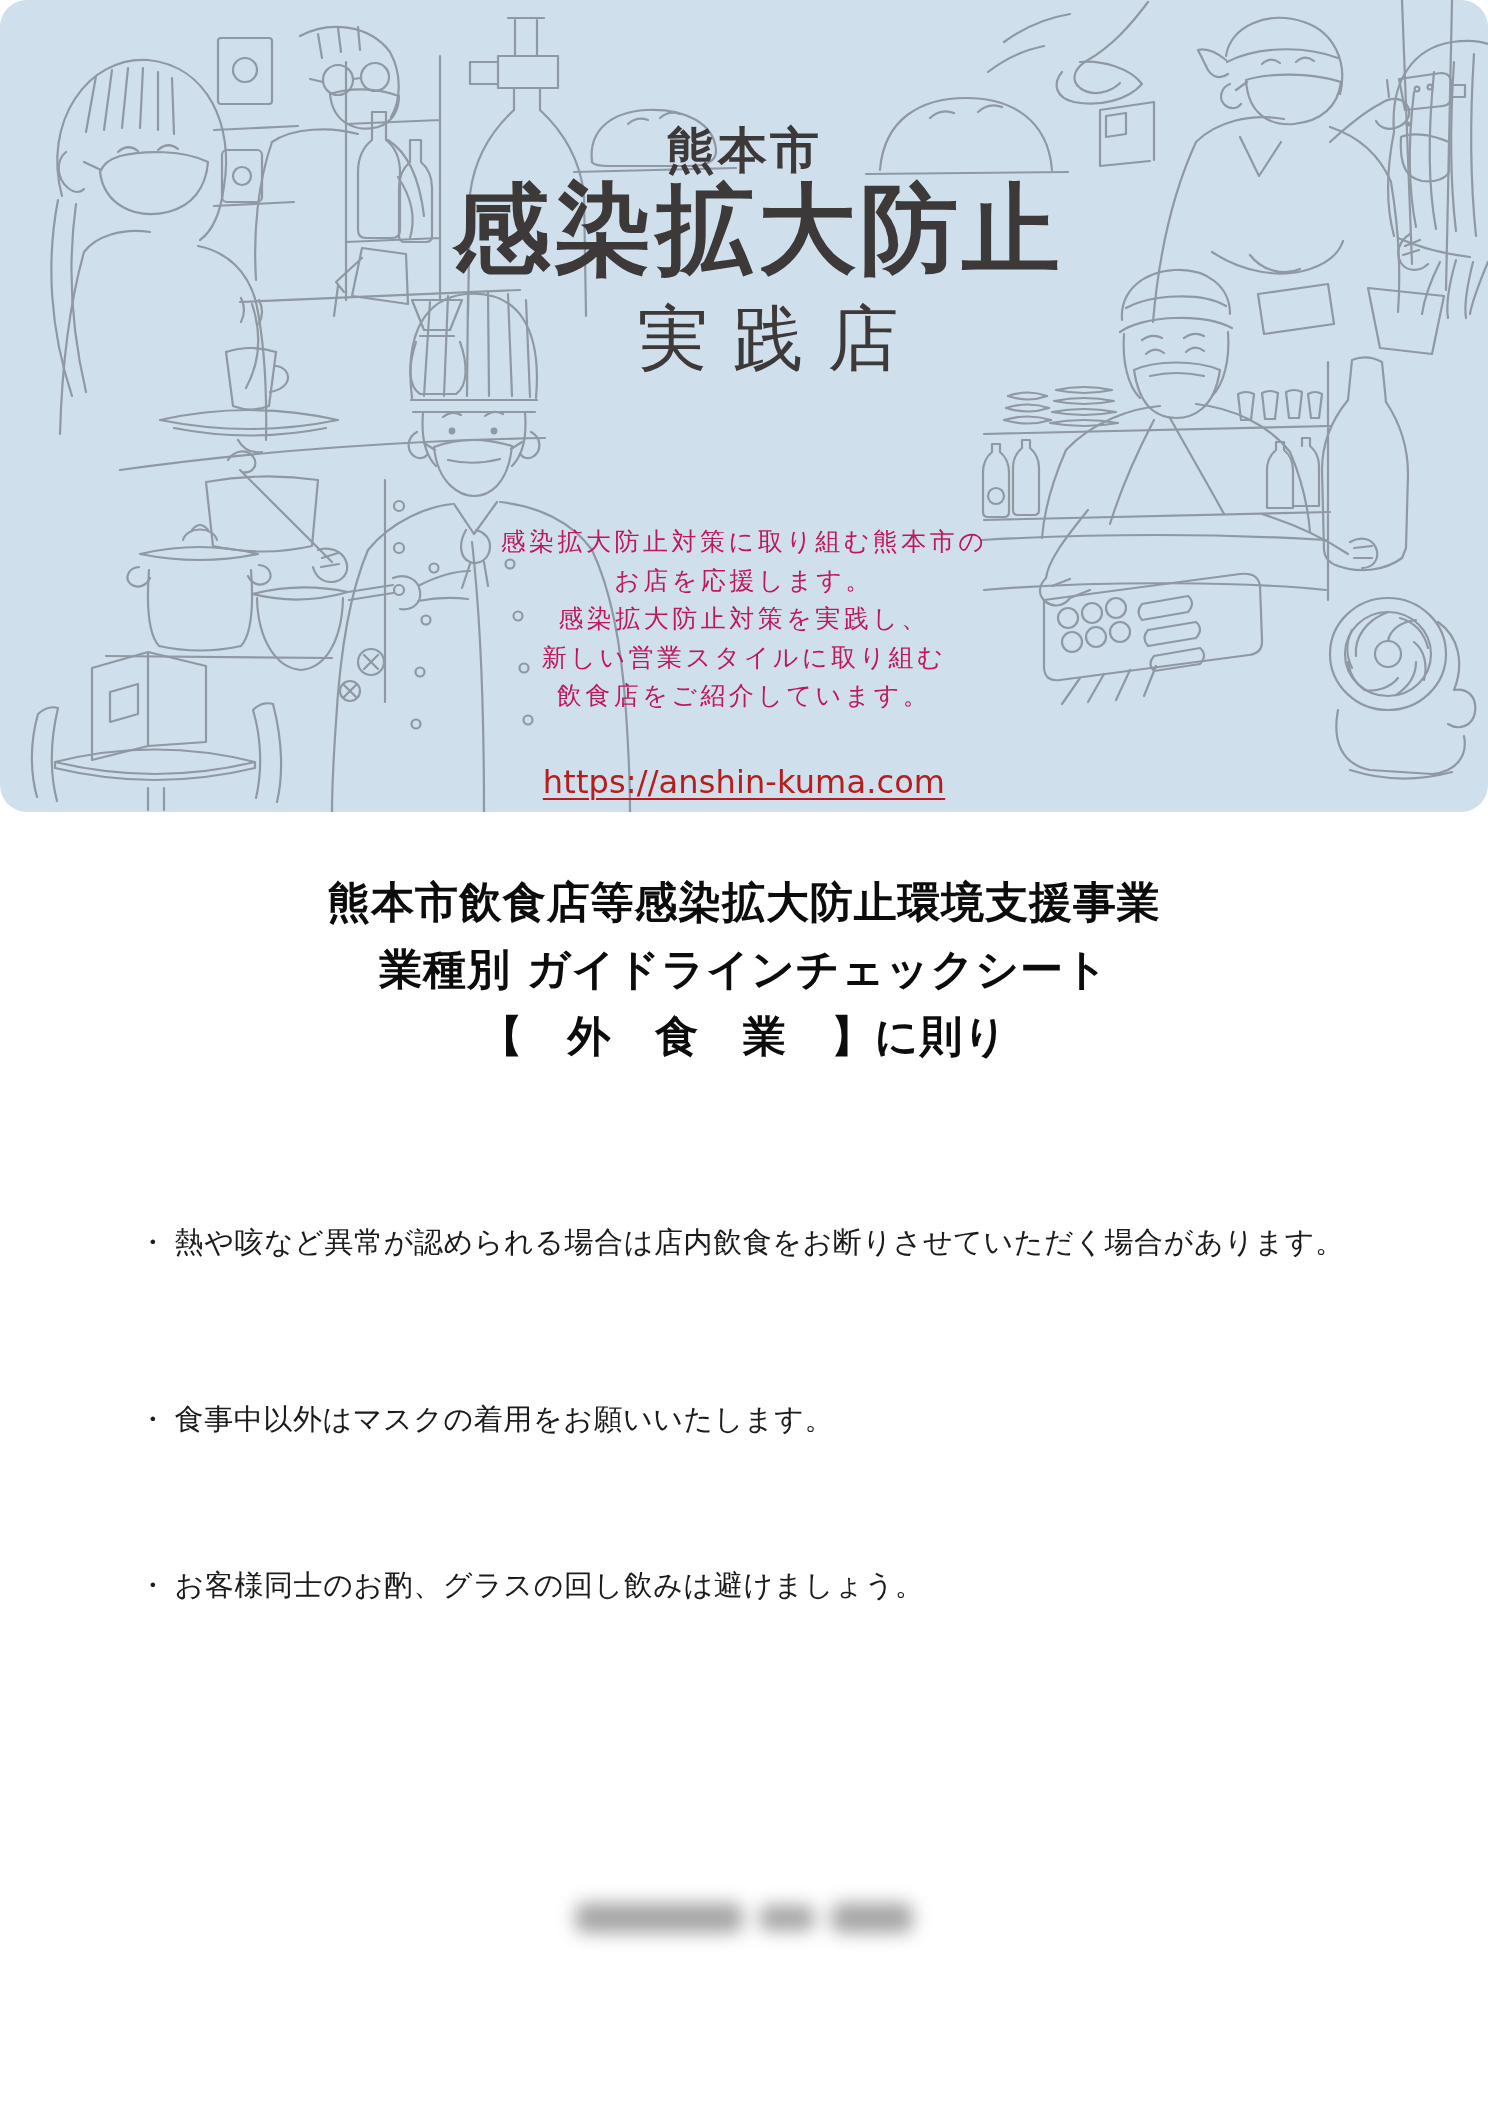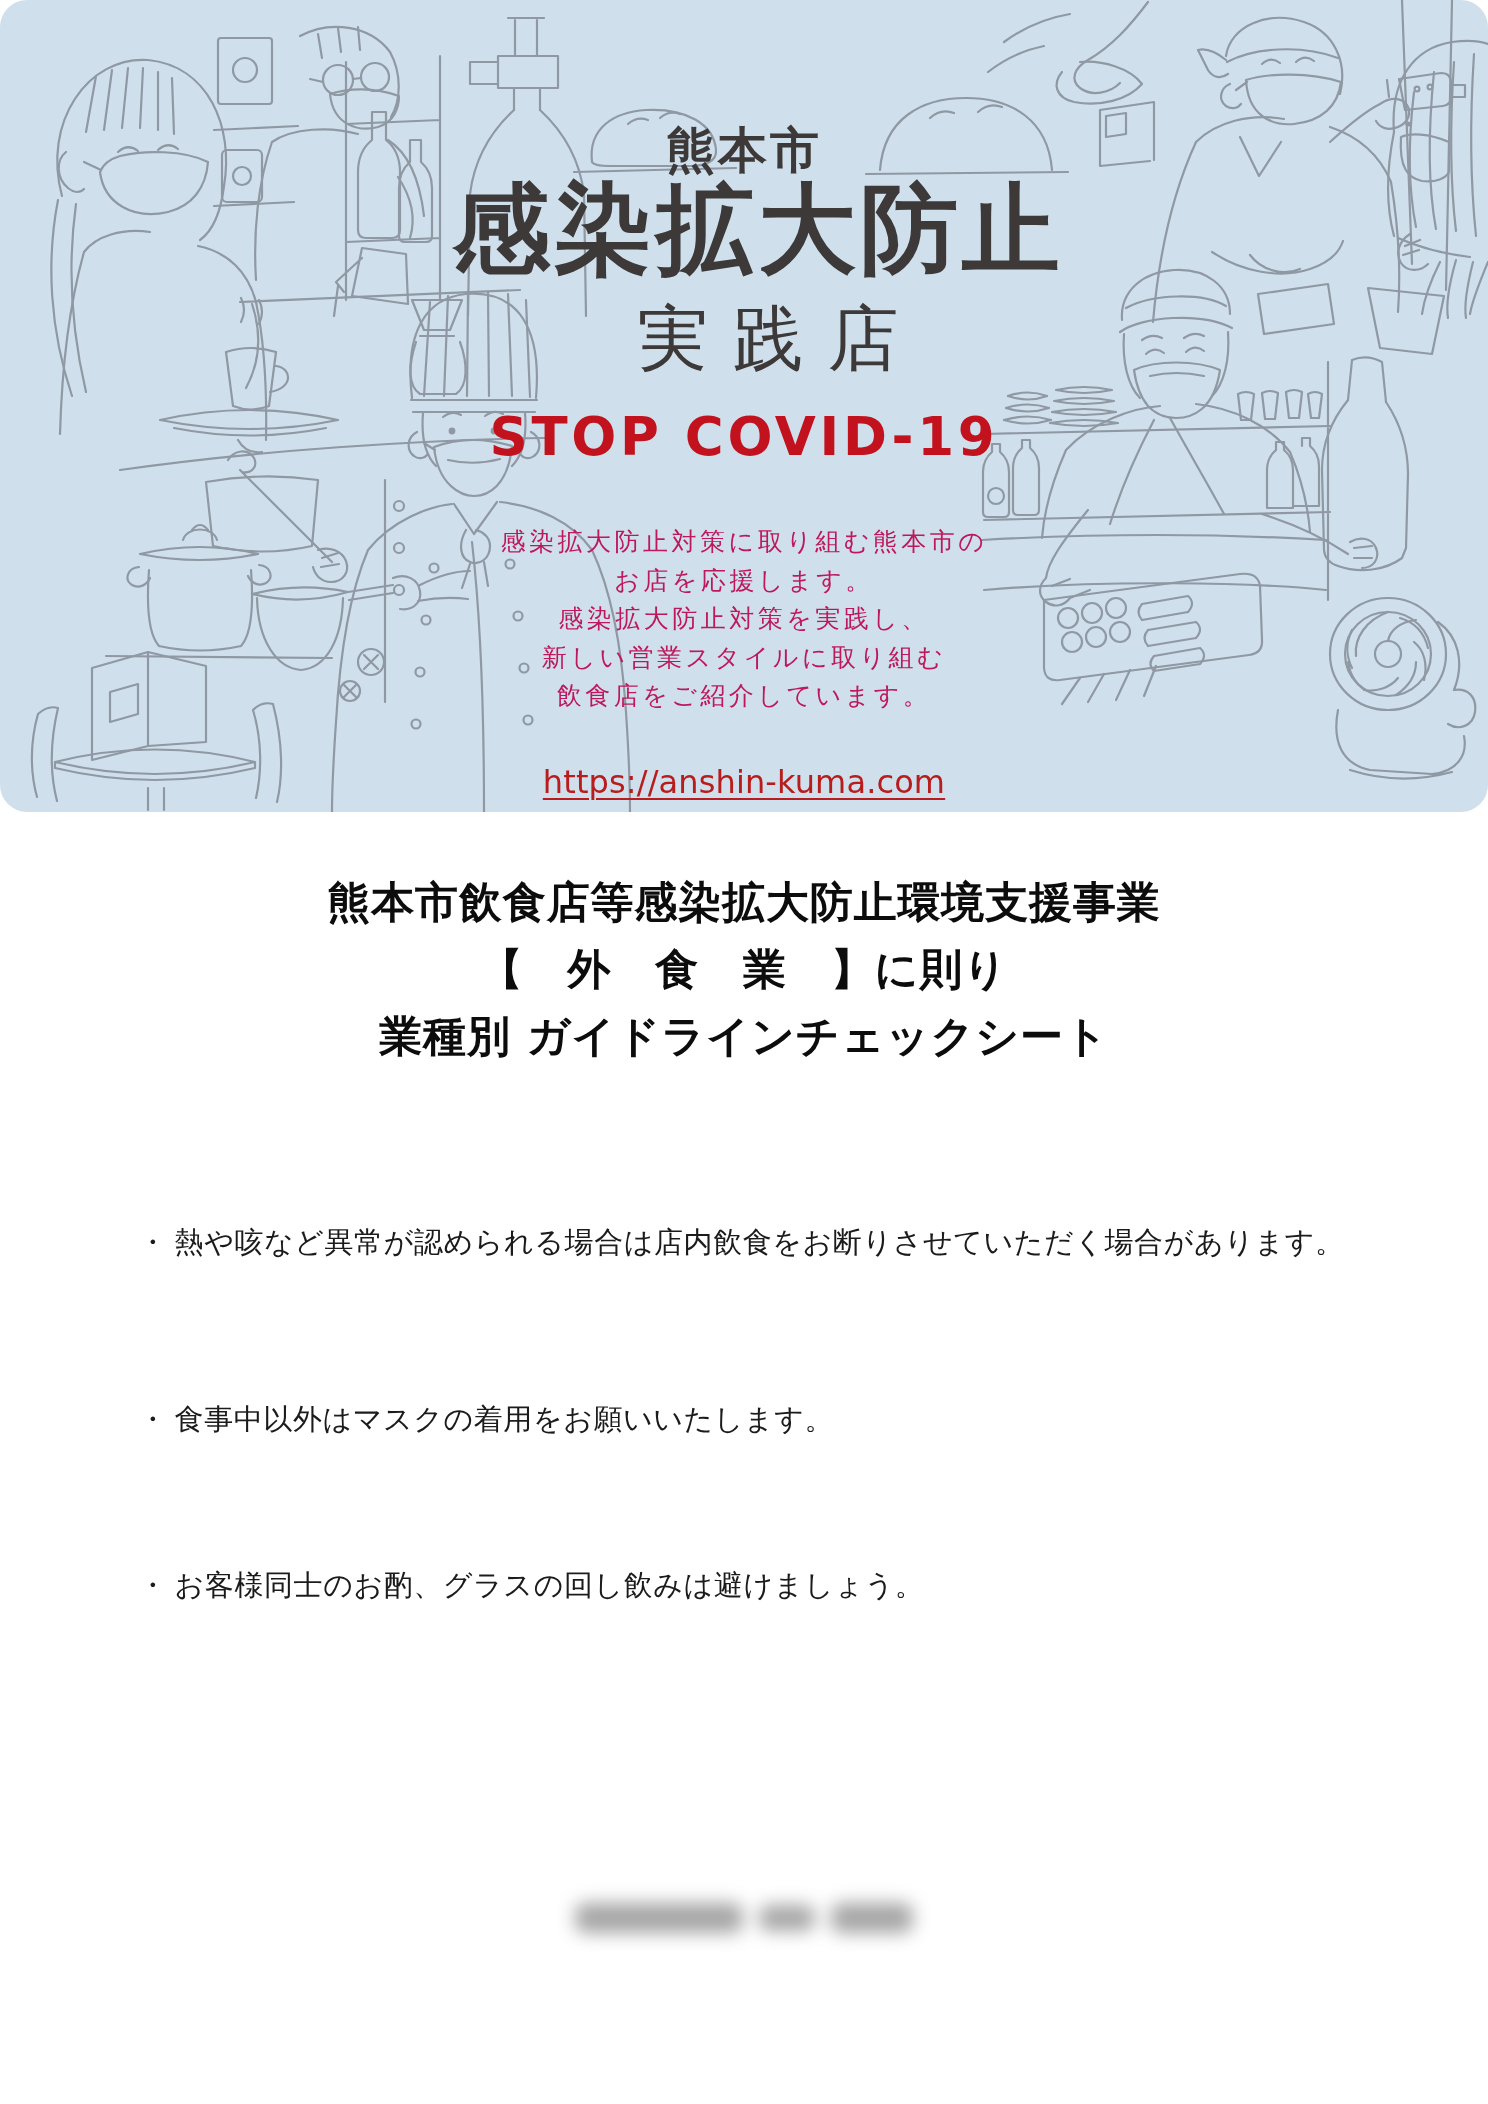--- a/index.html
+++ b/index.html
@@ -227,37 +227,36 @@
           <path d="M1388,612 C1366,620 1354,638 1356,656 M1416,620 C1400,622 1390,630 1388,641 M1428,648 C1424,632 1414,622 1400,618 M1424,680 C1428,664 1424,650 1414,642 M1396,695 C1408,687 1416,676 1416,662 M1364,690 C1376,692 1390,688 1398,678 M1348,662 C1350,676 1358,688 1370,692 M1352,630 C1346,642 1346,656 1352,668"></path>
           <path d="M1438,622 C1458,636 1465,662 1454,690 M1454,690 C1468,688 1477,697 1475,712 C1473,726 1459,731 1448,724 M1338,710 C1332,742 1342,764 1370,770 L1432,774 C1456,772 1468,756 1464,736 M1350,770 Q1400,786 1452,772"></path>
         </g>
       </g>
     </svg>
 
     <div class="hero-text">
       <div class="city">熊本市</div>
       <div class="title">感染拡大防止</div>
       <div class="subtitle">実践店</div>
-      <div class="stop" style="color:#c2121e;">STOP COVID-19</div>
       <div class="desc">
         <span>感染拡大防止対策に取り組む熊本市の</span>
         <span>お店を応援します。</span>
         <span>感染拡大防止対策を実践し、</span>
         <span>新しい営業スタイルに取り組む</span>
         <span>飲食店をご紹介しています。</span>
       </div>
       <a class="url">https://anshin-kuma.com</a>
     </div>
   </header>
 
   <main class="body-section">
     <div class="heading">
       <div>熊本市飲食店等感染拡大防止環境支援事業</div>
+      <div>業種別 ガイドラインチェックシート</div>
       <div>【　外　食　業　】に則り</div>
-      <div>業種別 ガイドラインチェックシート</div>
     </div>
 
     <div class="bullet bullet-1">
       <span class="marker">・</span>
       <span>熱や咳など異常が認められる場合は店内飲食をお断りさせていただく場合があります。</span>
     </div>
     <div class="bullet bullet-2">
       <span class="marker">・</span>
       <span>食事中以外はマスクの着用をお願いいたします。</span>
     </div>

